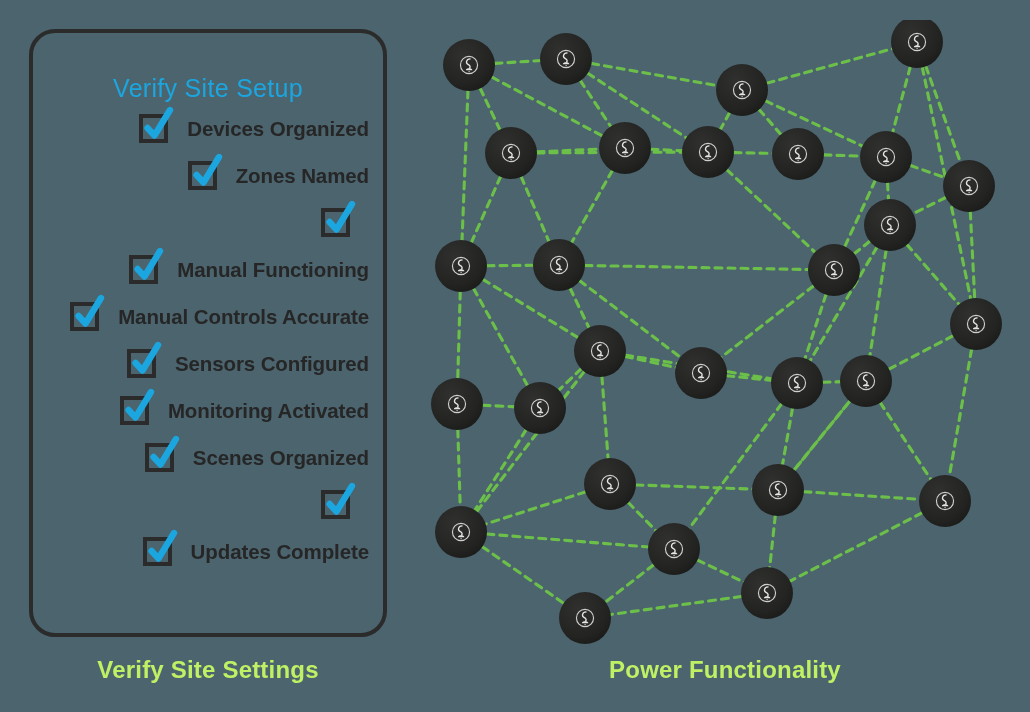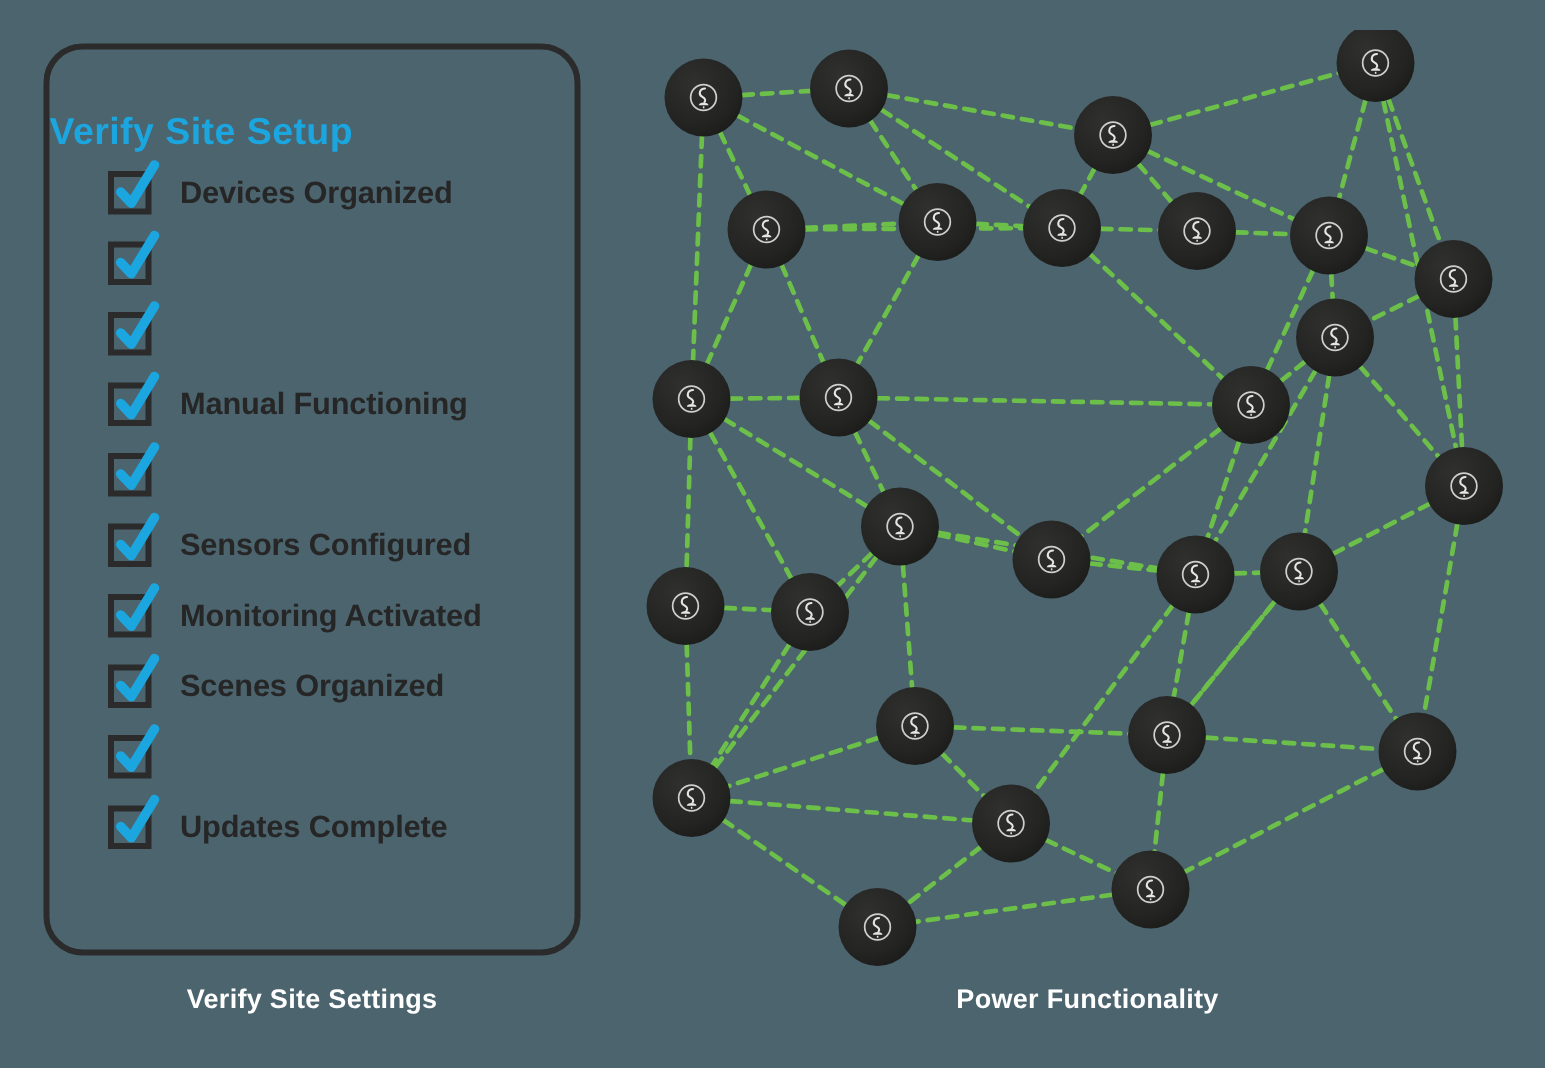--- a/index.html
+++ b/index.html
@@ -26,36 +26,37 @@
     height: 608px;
     border: 4px solid #2b2b2b;
     border-radius: 26px;
     box-sizing: border-box;
     background: transparent;
   }
   #checklist-title {
     position: absolute;
     left: 0; right: 0;
     top: 24px;
-    text-align: left;
+    text-align: center;
     color: #1ba6e0;
     font-size: 25px;
-    font-weight: bold;
+    font-weight: normal;
     letter-spacing: 0.3px;
   }
   #checklist-items {
     position: absolute;
     left: 39px;
     top: 72px;
     right: 14px;
   }
   .check-row {
     display: flex;
     align-items: center;
     height: 47px;
+    justify-content: flex-end;
   }
   .checkbox {
     position: relative;
     width: 29px;
     height: 29px;
     border: 4px solid #2b2b2b;
     box-sizing: border-box;
     flex: 0 0 auto;
     margin-right: 19px;
   }
@@ -71,22 +72,22 @@
     color: #262626;
     font-size: 20.5px;
     font-weight: bold;
     letter-spacing: -0.1px;
     white-space: nowrap;
   }
 
   
   .caption {
     position: absolute;
-    color: #ffffff;
-    font-size: 18px;
+    color: #bef264;
+    font-size: 24px;
     font-weight: bold;
     text-align: center;
     letter-spacing: 0.2px;
   }
   #caption-left  { left: 29px;  top: 656px; width: 358px; }
   #caption-right { left: 430px; top: 656px; width: 590px; }
 
   
   #mesh {
     position: absolute;
@@ -115,20 +116,21 @@
           </svg>
         </span>
         <span class="check-label">Devices Organized</span>
       </div>
       <div class="check-row">
         <span class="checkbox">
           <svg viewBox="0 0 36 38">
             <path d="M7.5 21 L14.5 28.5 L30 3" fill="none" stroke="#1ba6e0" stroke-width="6.4" stroke-linecap="round" stroke-linejoin="round"></path>
           </svg>
         </span>
+        <span class="check-label">Zones Named</span>
       </div>
       <div class="check-row">
         <span class="checkbox">
           <svg viewBox="0 0 36 38">
             <path d="M7.5 21 L14.5 28.5 L30 3" fill="none" stroke="#1ba6e0" stroke-width="6.4" stroke-linecap="round" stroke-linejoin="round"></path>
           </svg>
         </span>
       </div>
       <div class="check-row">
         <span class="checkbox">
@@ -137,20 +139,21 @@
           </svg>
         </span>
         <span class="check-label">Manual Functioning</span>
       </div>
       <div class="check-row">
         <span class="checkbox">
           <svg viewBox="0 0 36 38">
             <path d="M7.5 21 L14.5 28.5 L30 3" fill="none" stroke="#1ba6e0" stroke-width="6.4" stroke-linecap="round" stroke-linejoin="round"></path>
           </svg>
         </span>
+        <span class="check-label">Manual Controls Accurate</span>
       </div>
       <div class="check-row">
         <span class="checkbox">
           <svg viewBox="0 0 36 38">
             <path d="M7.5 21 L14.5 28.5 L30 3" fill="none" stroke="#1ba6e0" stroke-width="6.4" stroke-linecap="round" stroke-linejoin="round"></path>
           </svg>
         </span>
         <span class="check-label">Sensors Configured</span>
       </div>
       <div class="check-row">

